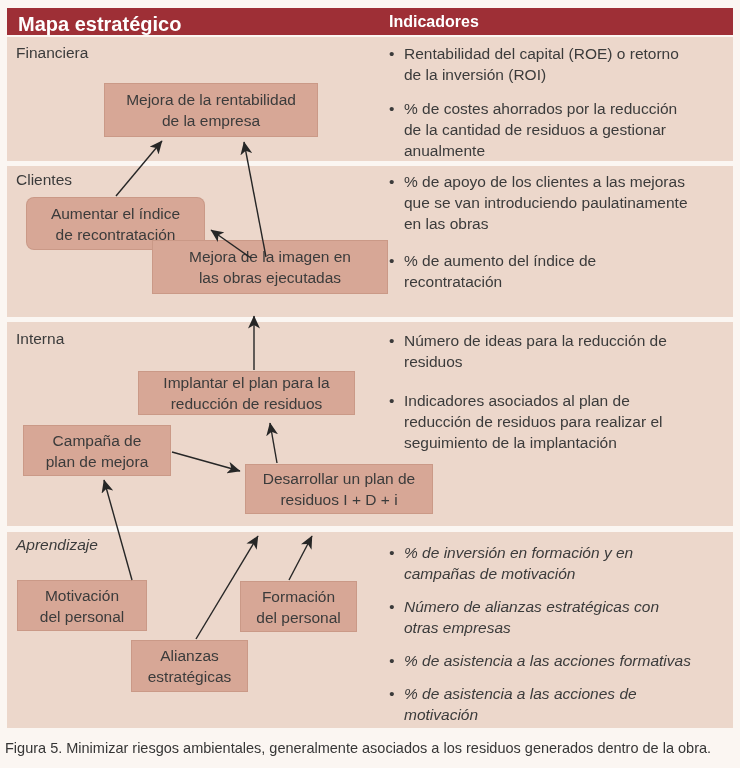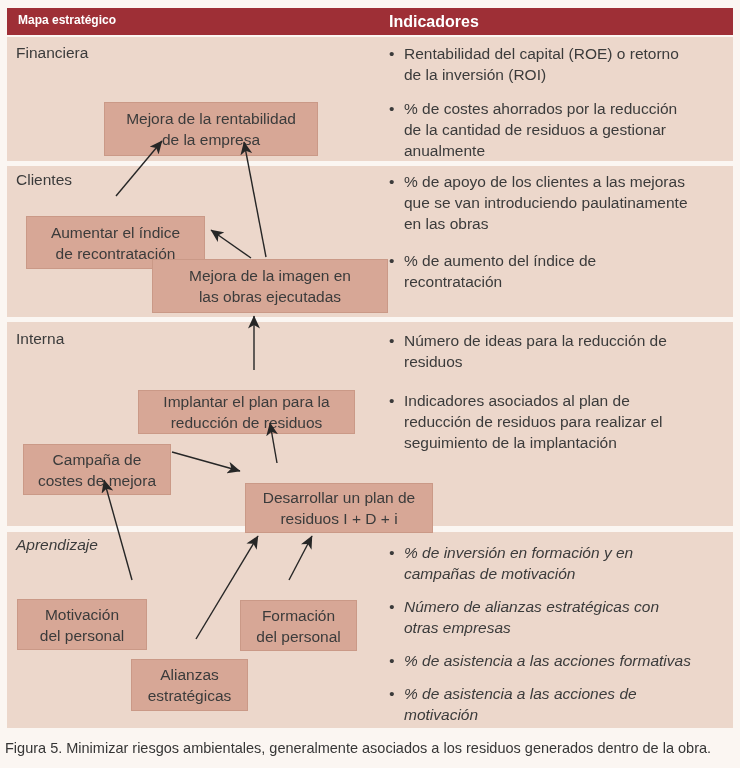--- a/index.html
+++ b/index.html
@@ -10,21 +10,21 @@
     color:#3b3b3b;
     -webkit-font-smoothing:antialiased;
   }
   .canvas{position:relative;width:740px;height:768px;overflow:hidden;}
 
   
   .hdr{
     position:absolute;left:7px;top:8px;width:726px;height:27px;
     background:#9e2f36;color:#ffffff;
   }
-  .hdr .h-left{position:absolute;left:11px;top:5px;font-size:12px;font-weight:bold;}
+  .hdr .h-left{position:absolute;left:11px;top:5px;font-size:20px;font-weight:bold;}
   .hdr .h-right{position:absolute;left:382px;top:5px;font-size:16px;font-weight:bold;text-align:center;}
 
   
   .band{position:absolute;left:7px;width:726px;background:#ecd7cb;}
   .band-1{top:37px;height:124px;--gap:13px;--itop:6px;--ltop:7px;}
   .band-2{top:166px;height:151px;--gap:16px;--itop:5px;--ltop:5px;}
   .band-3{top:322px;height:204px;--gap:18px;--itop:8px;--ltop:8px;}
   .band-4{top:532px;height:196px;font-style:italic;--gap:12px;--itop:10px;--ltop:4px;}
 
   .plabel{position:absolute;left:9px;top:var(--ltop);font-size:15.5px;}
@@ -44,24 +44,23 @@
   
   .node{
     position:absolute;
     background:#d7a796;
     border:1px solid rgba(130,75,55,0.15);
     box-sizing:border-box;
     display:flex;align-items:center;justify-content:center;
     text-align:center;
     font-size:15.5px;line-height:21px;
     white-space:pre-line;
-    margin-top:19px;
   }
   .n-rentabilidad{left:104px;top:83px;width:214px;height:54px;}
-  .n-aumentar{left:26px;top:197px;width:179px;height:53px;}
+  .n-aumentar{left:26px;top:197px;width:179px;height:53px;border-radius:8px;}
   .n-imagen{left:152px;top:240px;width:236px;height:54px;}
   .n-implantar{left:138px;top:371px;width:217px;height:44px;}
   .n-campana{left:23px;top:425px;width:148px;height:51px;}
   .n-desarrollar{left:245px;top:464px;width:188px;height:50px;}
   .n-motivacion{left:17px;top:580px;width:130px;height:51px;}
   .n-formacion{left:240px;top:581px;width:117px;height:51px;}
   .n-alianzas{left:131px;top:640px;width:117px;height:52px;}
 
   
   .arrows{position:absolute;left:0;top:0;width:740px;height:768px;pointer-events:none;}
@@ -161,21 +160,21 @@
 
   <div class="node n-rentabilidad">Mejora de la rentabilidad
 de la empresa</div>
   <div class="node n-aumentar">Aumentar el índice
 de recontratación</div>
   <div class="node n-imagen">Mejora de la imagen en
 las obras ejecutadas</div>
   <div class="node n-implantar">Implantar el plan para la
 reducción de residuos</div>
   <div class="node n-campana">Campaña de
-costes de mejora</div>
+plan de mejora</div>
   <div class="node n-desarrollar">Desarrollar un plan de
 residuos I + D + i</div>
   <div class="node n-motivacion">Motivación
 del personal</div>
   <div class="node n-formacion">Formación
 del personal</div>
   <div class="node n-alianzas">Alianzas
 estratégicas</div>
 
   <svg class="arrows" viewBox="0 0 740 768" xmlns="http://www.w3.org/2000/svg">

